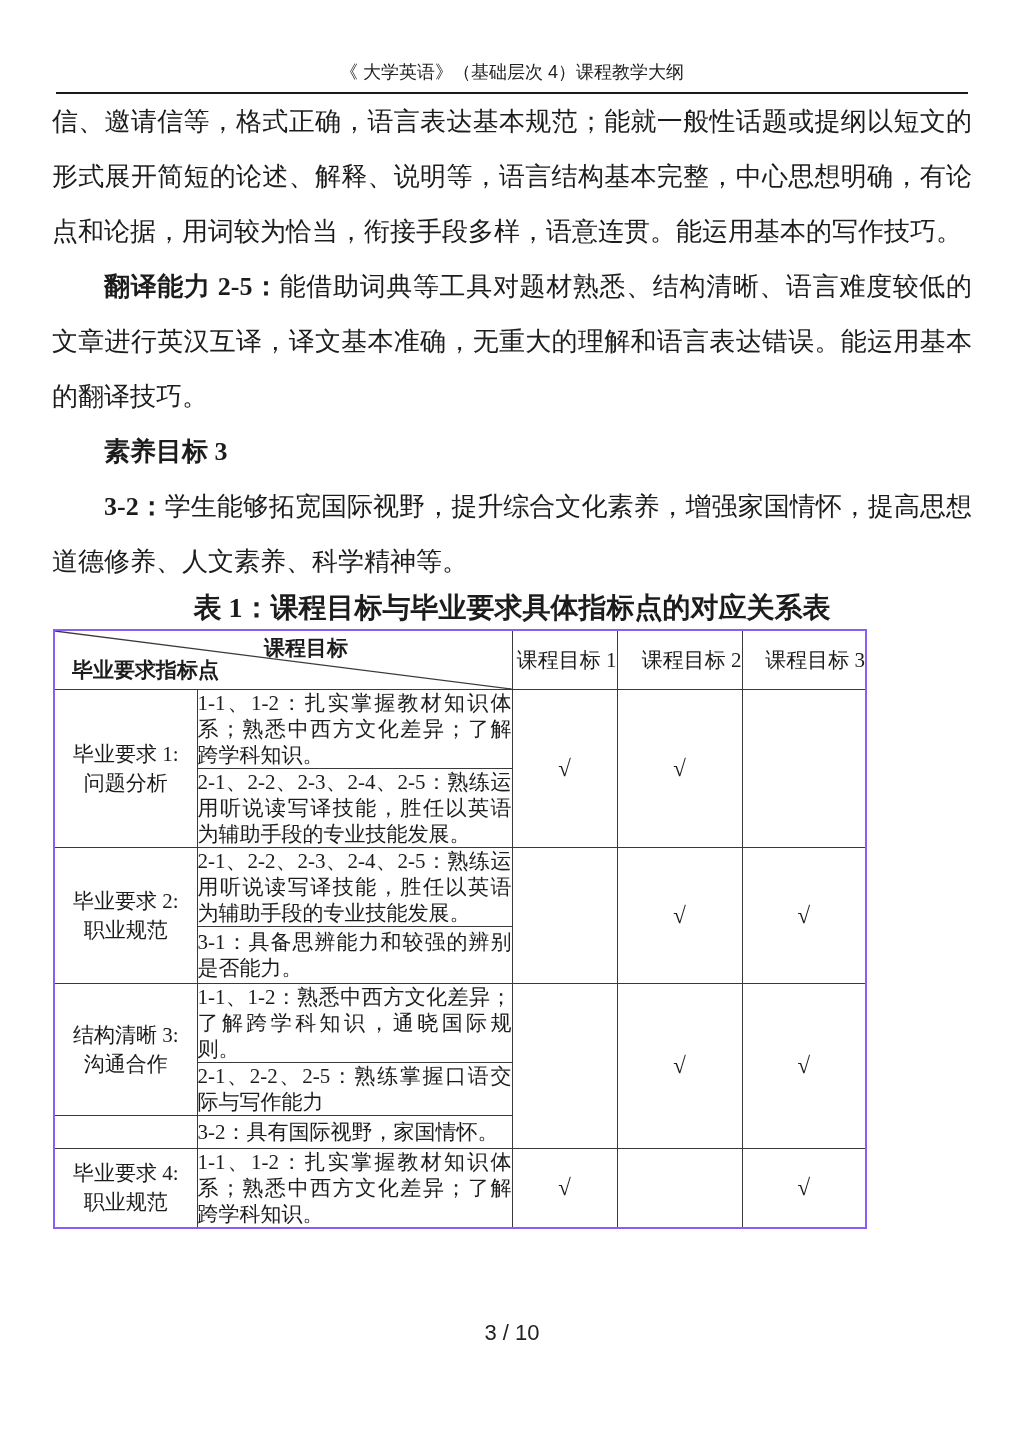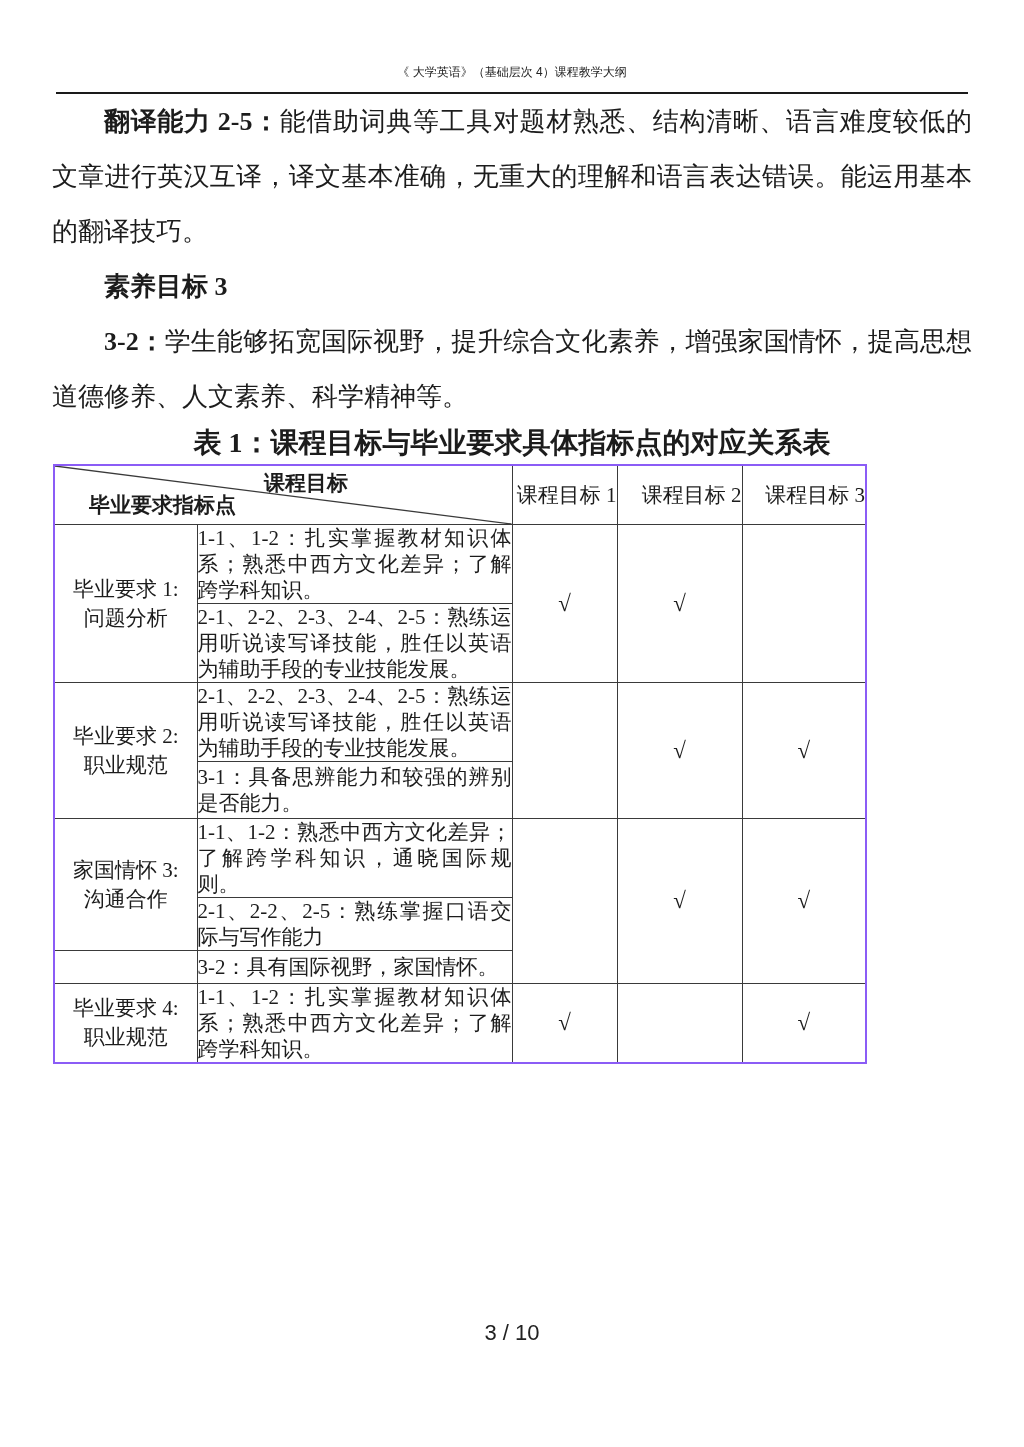--- a/index.html
+++ b/index.html
@@ -5,21 +5,21 @@
   html,body{margin:0;padding:0;background:#e8e8e8;}
   .page{
     width:1024px;height:1447px;background:#ffffff;margin:0 auto;
     position:relative;overflow:hidden;color:#1c1c1c;
     font-family:"Liberation Serif","DejaVu Serif",serif;
   }
   
   .header-title{
     padding-top:60px;text-align:center;
     font-family:"Liberation Sans","DejaVu Sans",sans-serif;
-    font-size:12px;line-height:24px;color:#222;
+    font-size:18px;line-height:24px;color:#222;
   }
   .header-rule{margin:8px 56px 0 56px;border-top:2px solid #1a1a1a;height:0;}
   
   .body-content{margin:0 52px;font-size:26px;line-height:55px;text-align:justify;}
   .body-content p{margin:0;}
   .indent{text-indent:52px;}
   .b{font-weight:bold;}
   
   .table-title{
     margin:4px 0 6px 0;text-align:center;font-weight:bold;
@@ -33,21 +33,21 @@
     font-size:21px;
   }
   table.map td{border:1px solid #3a3a3a;padding:0;vertical-align:middle;}
   td.corner{position:relative;height:58px;}
   .diag{position:absolute;left:0;top:0;width:100%;height:100%;}
   .diag line{stroke:#3a3a3a;stroke-width:1.3;}
   .corner-top{
     position:absolute;top:3px;left:55%;transform:translateX(-50%);
     font-weight:bold;white-space:nowrap;
   }
-  .corner-bottom{position:absolute;bottom:5px;left:34px;font-weight:bold;white-space:nowrap;}
+  .corner-bottom{position:absolute;bottom:5px;left:17px;font-weight:bold;white-space:nowrap;}
   td.goal{text-align:right;font-weight:normal;white-space:nowrap;}
   td.req{text-align:center;line-height:29px;}
   td.ind{padding:2px 8px 2px 10px;line-height:26px;text-align:justify;}
   td.mark{text-align:center;font-size:23px;}
   tr.h57{height:57px;} tr.h78{height:78px;} tr.h56{height:56px;}
   tr.h50{height:50px;} tr.h33{height:33px;}
   
   .footer{
     position:absolute;top:1320px;left:0;width:100%;text-align:center;
     font-family:"Liberation Sans","DejaVu Sans",sans-serif;
@@ -56,20 +56,23 @@
 </style>
 </head>
 <body>
 
 <div class="page">
 
   <div class="header-title">《 大学英语》（基础层次 4）课程教学大纲</div>
   <div class="header-rule"></div>
 
   <div class="body-content">
+    <p>
+      <span>信、邀请信等，格式正确，语言表达基本规范；能就一般性话题或提纲以短文的形式展开简短的论述、解释、说明等，语言结构基本完整，中心思想明确，有论点和论据，用词较为恰当，衔接手段多样，语意连贯。能运用基本的写作技巧。</span>
+    </p>
     <p class="indent">
       <span class="b">翻译能力 2-5：</span><span>能借助词典等工具对题材熟悉、结构清晰、语言难度较低的文章进行英汉互译，译文基本准确，无重大的理解和语言表达错误。能运用基本的翻译技巧。</span>
     </p>
     <p class="indent b">素养目标 3</p>
     <p class="indent">
       <span class="b">3-2：</span><span>学生能够拓宽国际视野，提升综合文化素养，增强家国情怀，提高思想道德修养、人文素养、科学精神等。</span>
     </p>
   </div>
 
   <div class="table-title">表 1：课程目标与毕业要求具体指标点的对应关系表</div>
@@ -120,21 +123,21 @@
         <td rowspan="2" class="mark"></td>
         <td rowspan="2" class="mark">√</td>
         <td rowspan="2" class="mark">√</td>
       </tr>
       <tr class="h57">
         <td class="ind">3-1：具备思辨能力和较强的辨别是否能力。</td>
       </tr>
 
       <tr class="h56">
         <td rowspan="2" class="req">
-          <div>家国情怀 3:</div>
+          <div>结构清晰 3:</div>
           <div>沟通合作</div>
         </td>
         <td class="ind">1-1、1-2：熟悉中西方文化差异；了解跨学科知识，通晓国际规则。</td>
         <td rowspan="3" class="mark"></td>
         <td rowspan="3" class="mark">√</td>
         <td rowspan="3" class="mark">√</td>
       </tr>
       <tr class="h50">
         <td class="ind">2-1、2-2、2-5：熟练掌握口语交际与写作能力</td>
       </tr>

